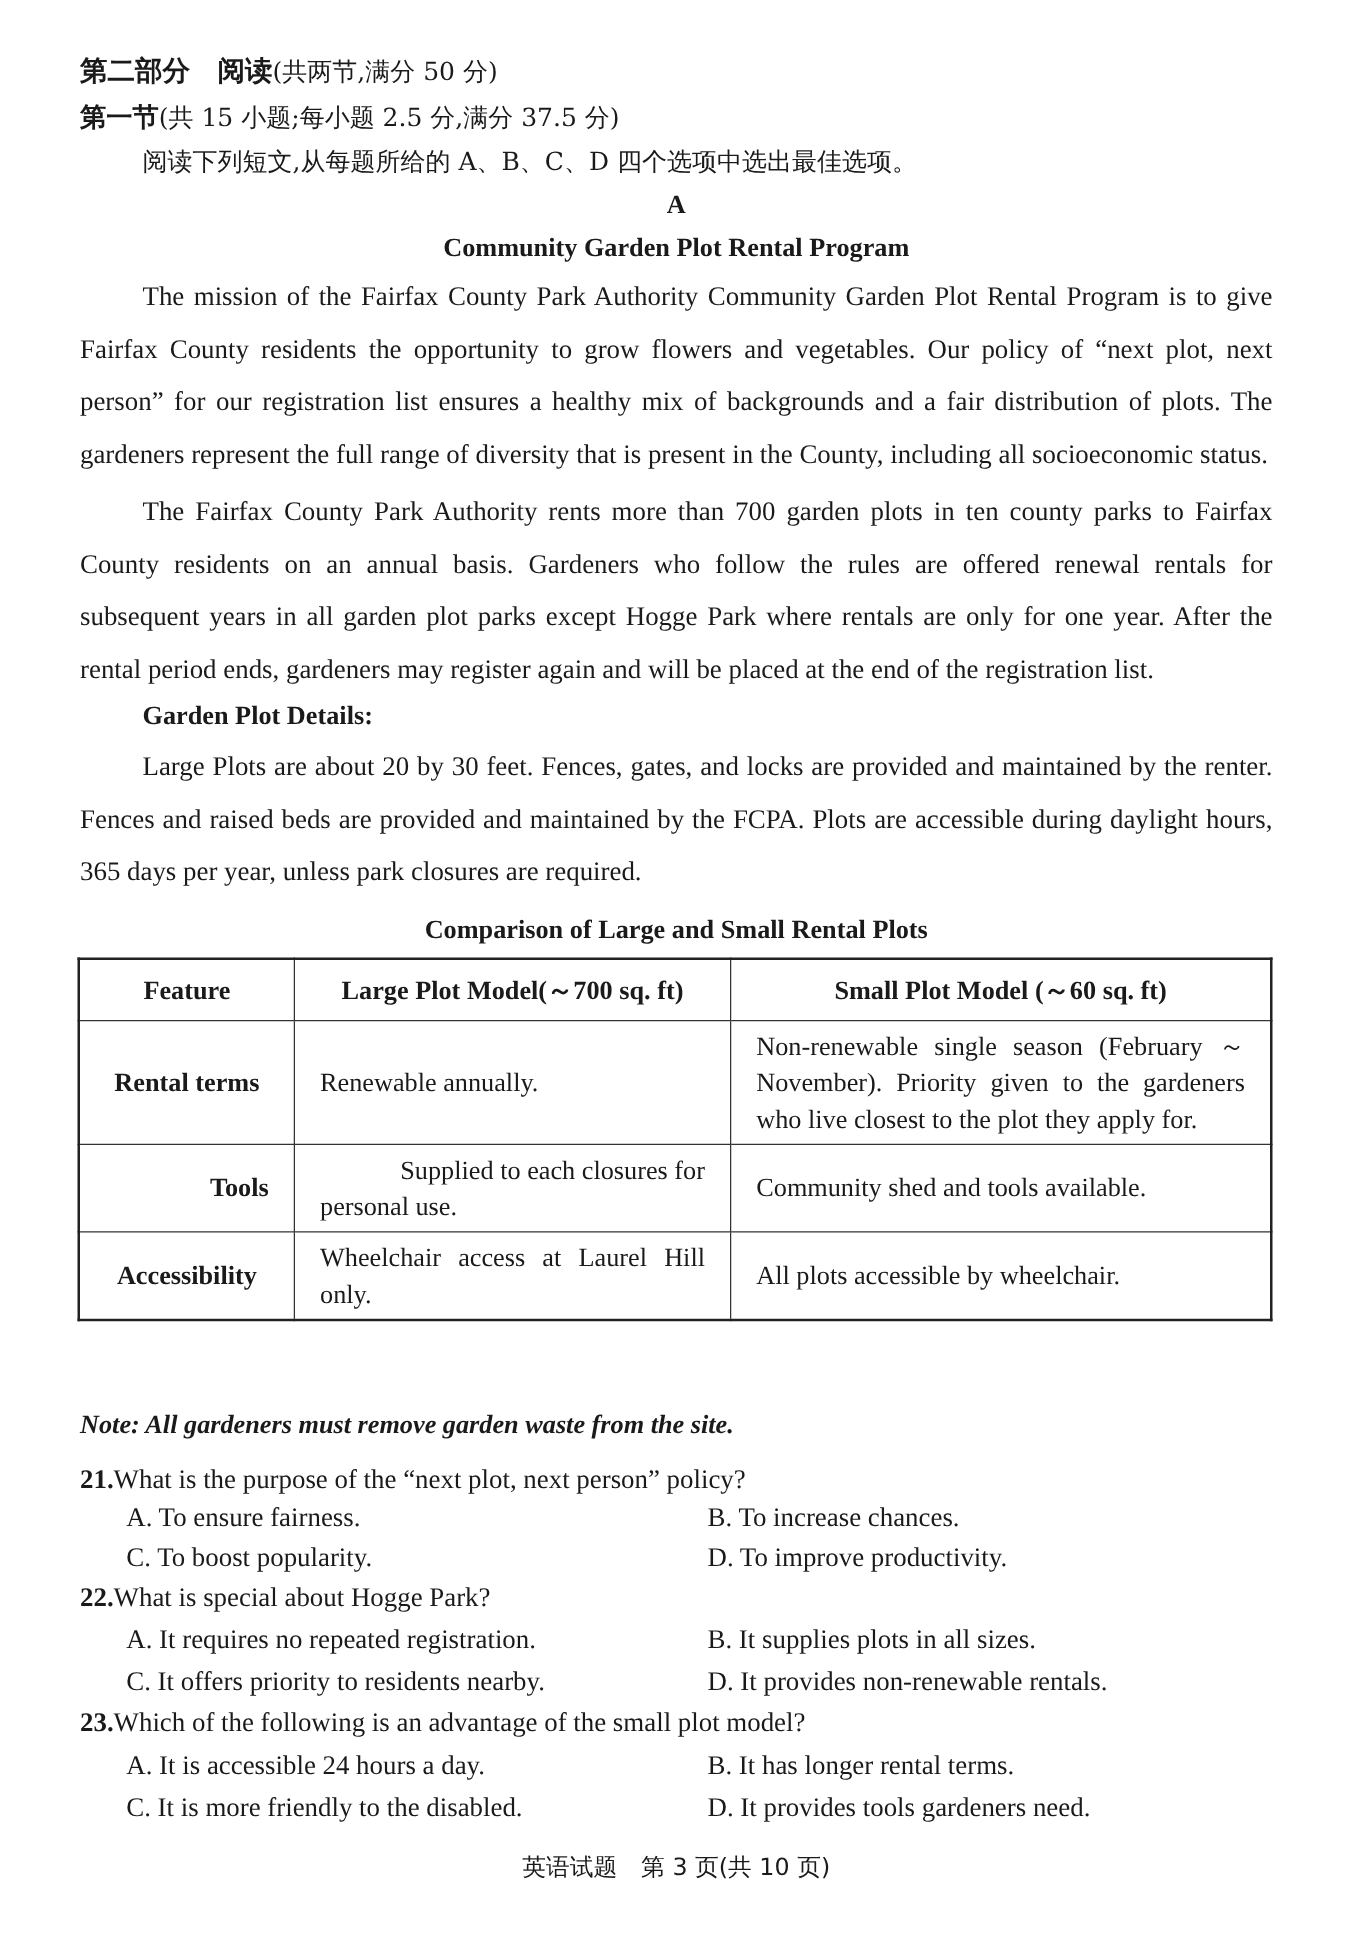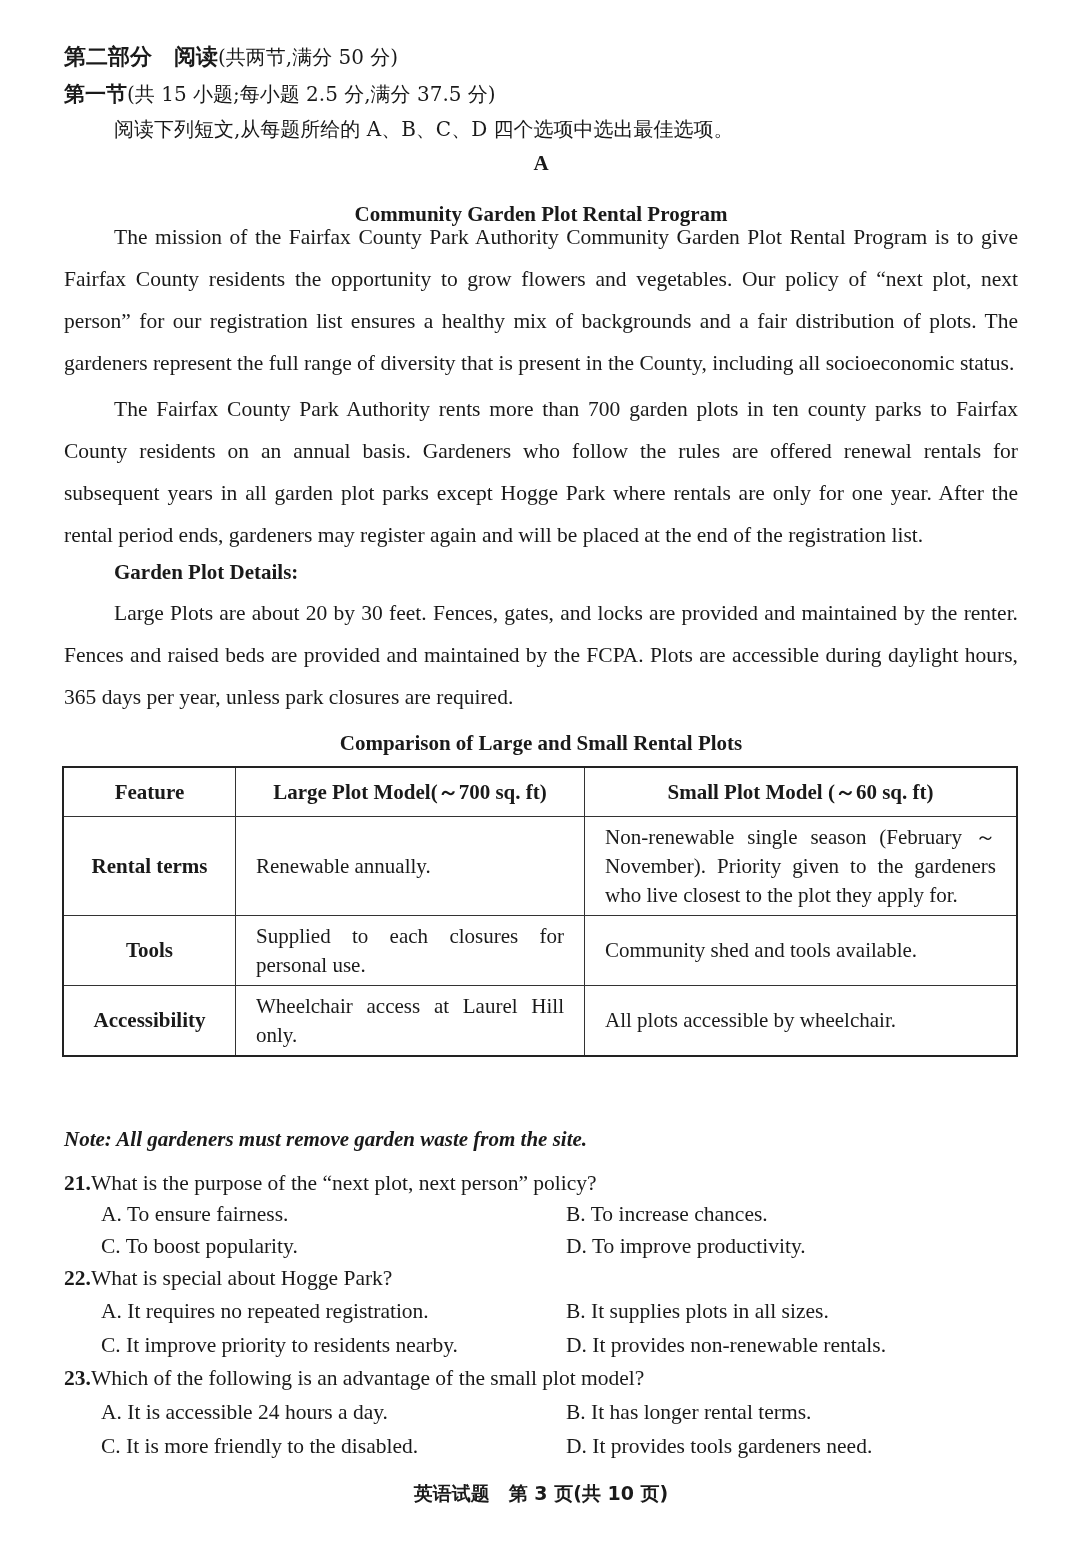--- a/index.html
+++ b/index.html
@@ -9,49 +9,49 @@
     color: #1a1a1a;
   }
   .page { position: absolute; left: 64px; top: 0; width: 954px; }
   .h-part { position: absolute; left: 0; top: 42px; font-size: 23px; white-space: nowrap; }
   .h-part .b { font-weight: bold; font-family: "DejaVu Sans", sans-serif; font-size: 22px; }
   .h-part .n { font-family: "DejaVu Serif", serif; font-size: 20px; text-align: center; }
   .h-sec { position: absolute; left: 0; top: 80px; font-size: 20px; white-space: nowrap; font-family: "DejaVu Serif", serif; }
   .h-sec .b { font-weight: bold; font-family: "DejaVu Sans", sans-serif; font-size: 21px; }
   .instr { position: absolute; left: 50px; top: 116px; font-size: 20px; white-space: nowrap; font-family: "DejaVu Serif", serif; }
   .letter { position: absolute; left: 0; width: 954px; top: 151px; text-align: center; font-weight: bold; font-size: 21px; }
-  .title { position: absolute; left: 0; width: 954px; top: 186px; text-align: center; font-weight: bold; font-size: 21px; margin-top: 16px; }
+  .title { position: absolute; left: 0; width: 954px; top: 186px; text-align: center; font-weight: bold; font-size: 21px; }
   .para {
     position: absolute; left: 0; width: 954px; font-size: 21.5px; line-height: 42px;
     text-align: justify; text-align-last: left; text-indent: 50px; margin: 0;
   }
   .p1 { top: 216px; }
   .p2 { top: 388px; }
   .subhead { position: absolute; left: 50px; top: 560px; font-weight: bold; font-size: 21px; }
   .p3 { top: 592px; }
   .tcap { position: absolute; left: 0; width: 954px; top: 731px; text-align: center; font-weight: bold; font-size: 21px; }
   table.cmp {
     position: absolute; left: -2px; top: 766px; width: 956px;
     border-collapse: collapse; font-size: 21px; border: 2px solid #222;
   }
   table.cmp td, table.cmp th { border: 1.5px solid #333; padding: 4px 20px; line-height: 29px; vertical-align: middle; }
   table.cmp th { font-weight: bold; height: 40px; text-align: center; }
   .c1 { width: 131px; text-align: center; font-weight: bold; }
   .c2 { width: 308px; text-align: justify; text-align-last: left; }
   .c3 { text-align: justify; text-align-last: left; margin-left: 43px; }
   .row-rent td { height: 90px; }
-  .row-tools td { height: 61px; }
+  .row-tools td { height: 61px; text-align: right; }
   .row-fees td { height: 61px; }
   .row-acc td { height: 61px; }
   .note { position: absolute; left: 0; top: 1127px; font-style: italic; font-weight: bold; font-size: 21px; }
   .q { position: absolute; left: 0; font-size: 21.5px; white-space: nowrap; }
   .q .num { font-weight: bold; }
   .opt { position: absolute; font-size: 21.5px; white-space: nowrap; }
   .oa { left: 37px; } .ob { left: 502px; }
-  .footer { position: absolute; left: 0; width: 954px; top: 1481px; text-align: center; font-size: 19px; font-family: "DejaVu Sans", sans-serif; font-weight: bold; }
+  .footer { position: absolute; left: 0; width: 954px; top: 1481px; text-align: center; font-size: 19px; font-family: "DejaVu Sans", sans-serif; font-weight: normal; }
 </style>
 </head>
 <body>
 
 <div class="page">
 
   <div class="h-part">
     <span class="b">第二部分　阅读</span><span class="n">(共两节,满分 50 分)</span>
   </div>
 
@@ -105,21 +105,21 @@
   <div class="opt oa" style="top:1202px">A.  To ensure fairness.</div>
   <div class="opt ob" style="top:1202px">B.  To increase chances.</div>
   <div class="opt oa" style="top:1234px">C.  To boost popularity.</div>
   <div class="opt ob" style="top:1234px">D.  To improve productivity.</div>
 
   <div class="q" style="top:1266px">
     <span class="num">22.</span><span>What is special about Hogge Park?</span>
   </div>
   <div class="opt oa" style="top:1299px">A.  It requires no repeated registration.</div>
   <div class="opt ob" style="top:1299px">B.  It supplies plots in all sizes.</div>
-  <div class="opt oa" style="top:1333px">C.  It improve priority to residents nearby.</div>
+  <div class="opt oa" style="top:1333px">C.  It offers priority to residents nearby.</div>
   <div class="opt ob" style="top:1333px">D.  It provides non-renewable rentals.</div>
 
   <div class="q" style="top:1366px">
     <span class="num">23.</span><span>Which of the following is an advantage of the small plot model?</span>
   </div>
   <div class="opt oa" style="top:1400px">A.  It is accessible 24 hours a day.</div>
   <div class="opt ob" style="top:1400px">B.  It has longer rental terms.</div>
   <div class="opt oa" style="top:1434px">C.  It is more friendly to the disabled.</div>
   <div class="opt ob" style="top:1434px">D.  It provides tools gardeners need.</div>
 

